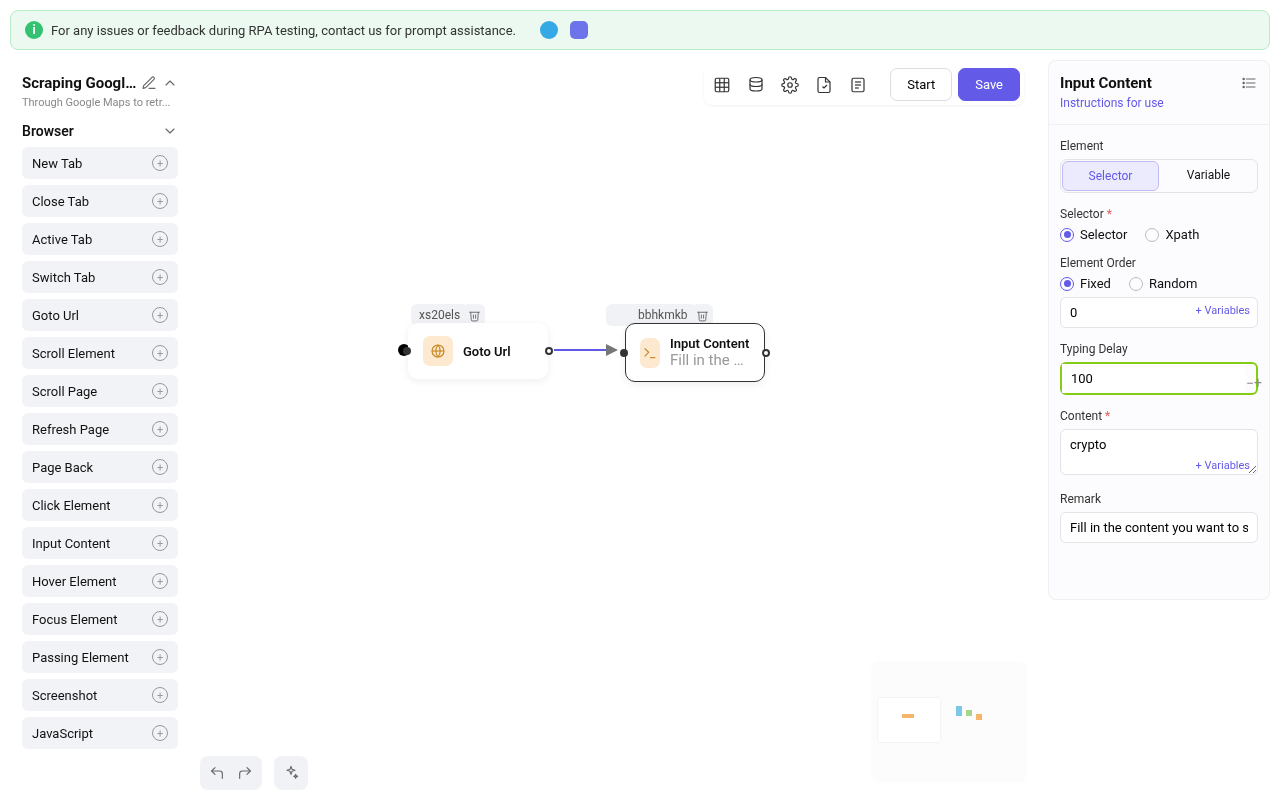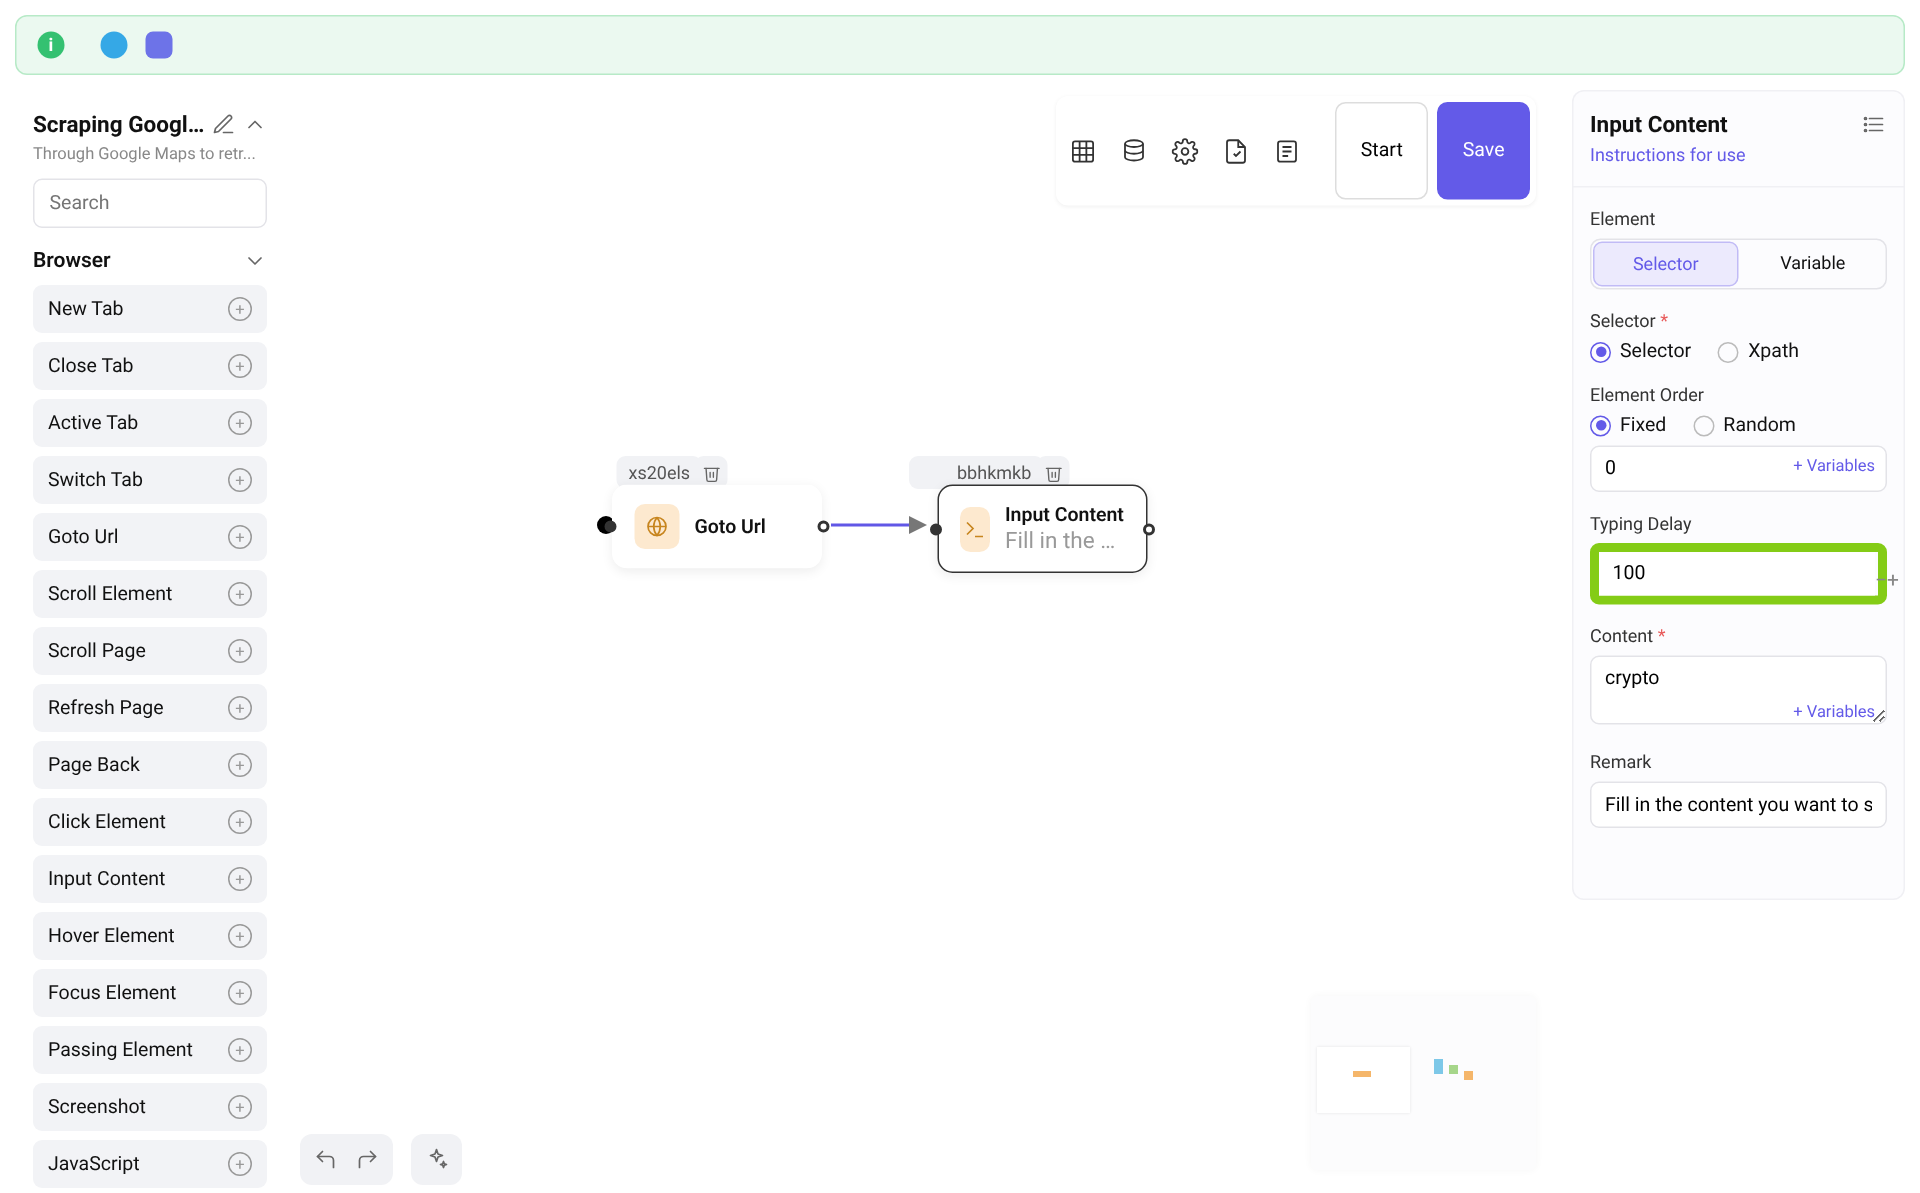--- a/index.html
+++ b/index.html
@@ -14,21 +14,21 @@
 .title-row { display:flex; align-items:center; gap:4px; }
 .icon-btn { width:18px; height:18px; display:flex; align-items:center; justify-content:center; color:#444; cursor:pointer; }
 .search-input { width:100%; padding:8px 10px; border:1px solid #e3e3e8; border-radius:6px; font-size:13px; outline:none; }
 .category-header { display:flex; justify-content:space-between; align-items:center; font-size:14px; font-weight:600; margin:14px 0 8px; cursor:pointer; }
 .node-item { display:flex; justify-content:space-between; align-items:center; padding:8px 10px; background:#f2f3f6; border-radius:6px; margin-bottom:6px; cursor:pointer; font-size:13px; }
 .plus-circle { width:16px; height:16px; border-radius:50%; border:1.5px solid #999; display:flex; align-items:center; justify-content:center; color:#999; font-size:11px; line-height:1; }
 .canvas-area { flex:1; position:relative; background:#fff; overflow:hidden; }
 .toolbar { position:absolute; top:4px; right:12px; display:flex; align-items:center; gap:6px; background:#fff; padding:4px; border-radius:8px; box-shadow:0 1px 3px rgba(0,0,0,0.06); }
 .icon-tool { width:28px; height:28px; display:flex; align-items:center; justify-content:center; border-radius:6px; cursor:pointer; }
 .icon-tool svg { width:18px; height:18px; stroke:#333; fill:none; stroke-width:1.6; }
-.btn { padding:24px 16px; border:1px solid #ddd; border-radius:7px; background:#fff; cursor:pointer; font-size:13px; }
+.btn { padding:8px 16px; border:1px solid #ddd; border-radius:7px; background:#fff; cursor:pointer; font-size:13px; }
 .btn-primary { background:#635ae8; color:#fff; border-color:#635ae8;text-align:center; }
 .node-card { position:absolute; background:#fff; border-radius:10px; border:1px solid transparent; box-shadow:0 2px 8px rgba(0,0,0,0.07); display:flex; align-items:center; gap:10px; padding:12px 14px; width:140px; }
 .node-card.selected { border-color:#333; }
 .node-tag { position:absolute; padding:4px 8px; background:#f1f2f5; border-radius:6px; font-size:12px; color:#555; }
 .del-tag { position:absolute; width:22px; height:22px; background:#f1f2f5; border-radius:6px; display:flex; align-items:center; justify-content:center; }
 .node-icon { width:30px; height:30px; border-radius:7px; background:#fde9cf; display:flex; align-items:center; justify-content:center; }
 .node-title { font-size:13px; font-weight:600; }
 .node-sub { font-size:15px; color:#999; white-space:nowrap; overflow:hidden; text-overflow:ellipsis; max-width:80px;}
 .port { width:8px; height:8px; border:2px solid #333; border-radius:50%; background:#fff; position:absolute; top:50%; transform:translateY(-50%); }
 .port.filled { background:#333; }
@@ -50,33 +50,34 @@
 .segment .active { background:#eceafd; color:#635ae8; border:1px solid #c1bbf6; border-radius:6px; margin:1px;}
 .segment .inactive { margin:1px; }
 .radio-group { display:flex; gap:18px; font-size:13px; margin-bottom:6px;}
 .radio-group label { display:flex; align-items:center; gap:6px; cursor:pointer;}
 .radio-dot { width:14px; height:14px; border:1.5px solid #bbb; border-radius:50%; display:flex; align-items:center; justify-content:center;}
 .radio-dot.checked { border-color:#635ae8; }
 .radio-dot.checked::after { content:''; width:7px; height:7px; background:#635ae8; border-radius:50%; }
 .text-input { width:100%; padding:7px 9px; border:1px solid #e3e3e8; border-radius:6px; font-size:13px; outline:none; font-family:inherit;}
 .input-with-link { position:relative; }
 .var-link { position:absolute; right:8px; bottom:6px; font-size:11px; color:#635ae8; cursor:pointer; }
-.stepper { display:flex; border:6px solid #84cc16; border-radius:6px; align-items:flex-end; }
+.stepper { display:flex; border:2px solid #84cc16; border-radius:6px; align-items:flex-end; }
 .stepper input { border:none; flex:1; padding:7px 9px; font-size:13px; outline:none; }
 .stepper .step-btn { width:22px; height:20px; display:flex; align-items:center; justify-content:center; color:#888; cursor:pointer; font-size:14px;}
 .textarea { width:100%; min-height:40px; padding:7px 9px; border:1px solid #e3e3e8; border-radius:6px; font-size:13px; resize:vertical; font-family:inherit; }
 .req { color:#e85a5a; }
 .hr-line { height:1px; background:#f0f0f4; margin:14px -12px 0;}
 svg.generic-ico { width:16px; height:16px; stroke:#666; fill:none; stroke-width:1.7; stroke-linecap:round; stroke-linejoin:round;}
 </style>
 </head>
 <body>
 
 <div class="alert-banner">
   <span class="alert-icon">i</span>
+  <span>For any issues or feedback during RPA testing, contact us for prompt assistance.</span>
   <span style="flex:0 0 4px"></span>
   <span class="social-icon" style="background:#35a8e6;border-radius:50%"></span>
   <span class="social-icon" style="background:#6d73e8"></span>
 </div>
 
 <div class="main-wrap">
 
   <div class="sidebar">
     <div class="title-row">
       <h2>Scraping Google...</h2>
@@ -86,21 +87,20 @@
             <path d="M16.5 3.5a2.1 2.1 0 1 1 3 3L7 19l-4 1 1-4z"></path>
           </svg>
       </span>
       <span class="icon-btn">
         <svg class="generic-ico" viewBox="0 0 24 24">
             <polyline points="18 15 12 9 6 15"></polyline>
           </svg>
       </span>
     </div>
     <div class="subtitle">Through Google Maps to retr...</div>
-    <input class="search-input" placeholder="Search" style="">
     <div class="category-header">
       <span>Browser</span>
       <svg class="generic-ico" viewBox="0 0 24 24">
           <polyline points="6 9 12 15 18 9"></polyline>
         </svg>
     </div>
     <div id="node-list">
         <div class="node-item">
           <span>New Tab</span>
           <span class="plus-circle">+</span>

